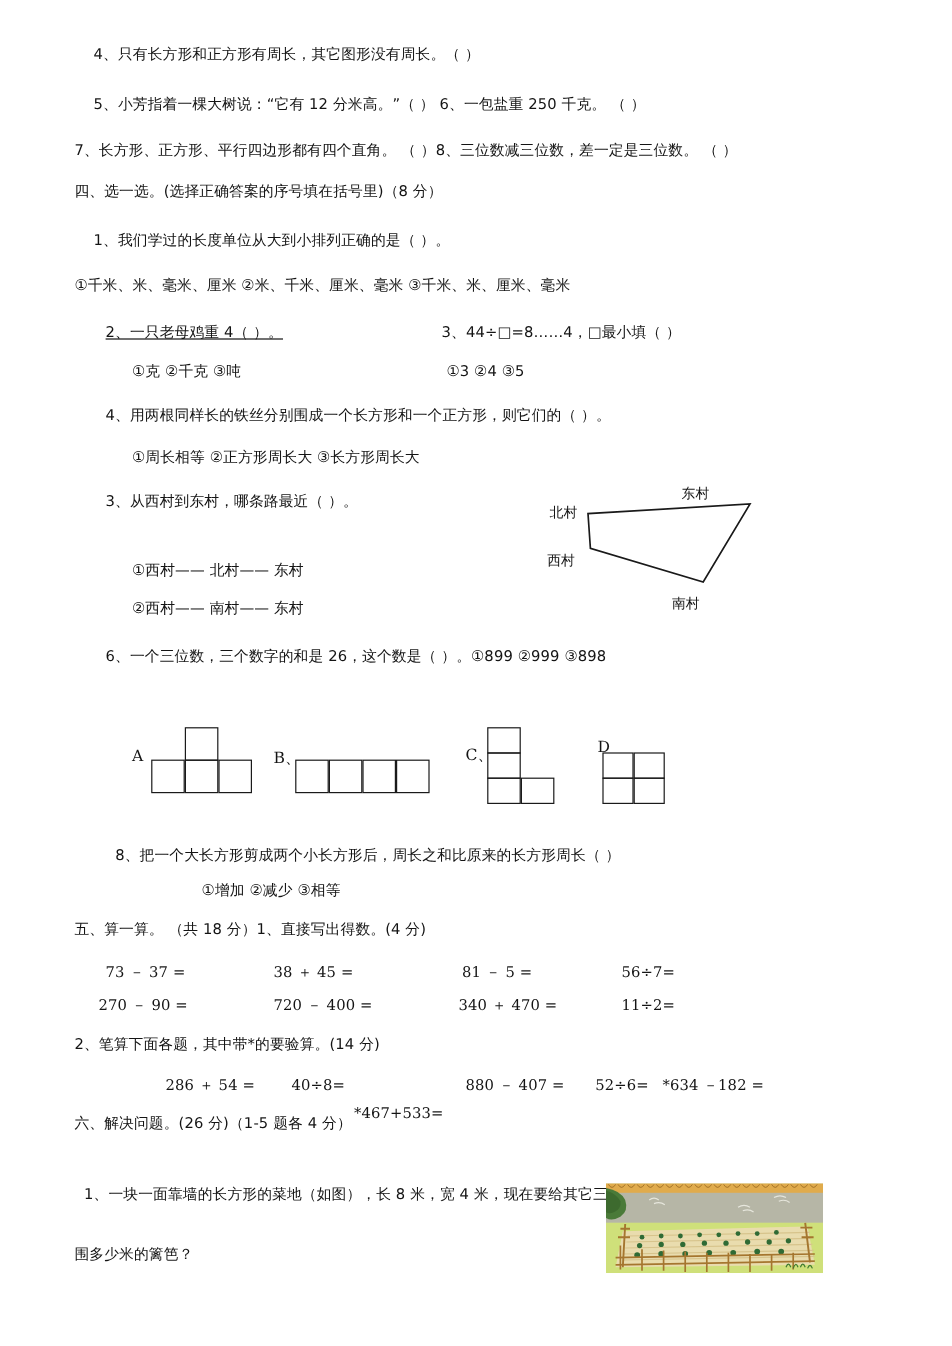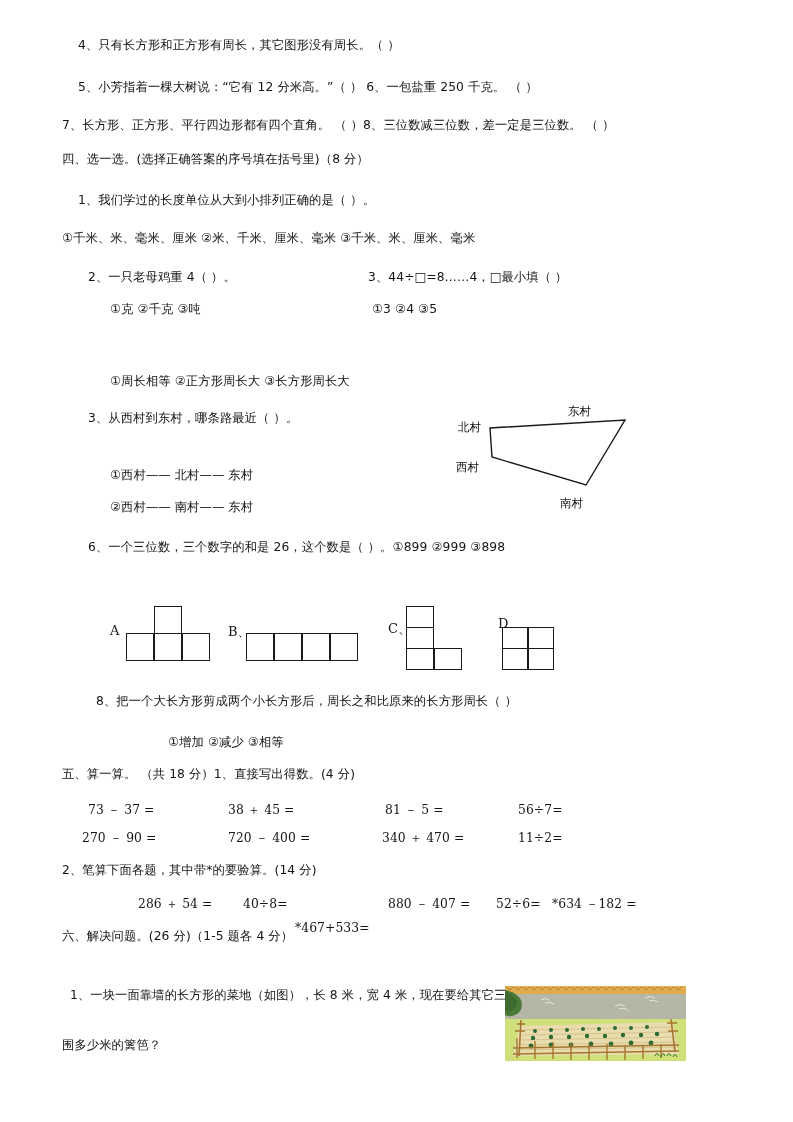--- a/index.html
+++ b/index.html
@@ -33,21 +33,21 @@
     color: #141414;
   }
 
   .num { font-family: "DejaVu Serif", "Liberation Serif", serif; }
 
   
   .i0  { left: 62px; }
   .i1  { left: 70px; }
   .i2  { left: 78px; }
   .i3  { left: 88px; }
-  .i4  { left: 96px; }
+  .i4  { left: 96px; margin-top: 12px; }
   .i5  { left: 110px; }
   .i9  { left: 168px; }
 
   
   #village-diagram {
     position: absolute;
     left: 448px;
     top: 402px;
     width: 215px;
     height: 112px;
@@ -95,28 +95,29 @@
   <div class="line i2" style="top:80px;">5、小芳指着一棵大树说：“它有 12 分米高。”（        ）    6、一包盐重 250 千克。              （    ）</div>
 
   <div class="line i0" style="top:118px;">7、长方形、正方形、平行四边形都有四个直角。  （    ）8、三位数减三位数，差一定是三位数。  （        ）</div>
 
   <div class="line i0" style="top:152px;">四、选一选。(选择正确答案的序号填在括号里)（8 分）</div>
 
   <div class="line i2" style="top:193px;">1、我们学过的长度单位从大到小排列正确的是（                ）。</div>
 
   <div class="line i0" style="top:231px;">①千米、米、毫米、厘米     ②米、千米、厘米、毫米   ③千米、米、厘米、毫米</div>
 
-  <div class="line i3" style="top:270px;">2、一只老母鸡重 4（    ）。</div>
+  <div class="line i3" style="top:270px;text-decoration:underline;">2、一只老母鸡重 4（    ）。</div>
 
   <div class="line" style="left:368px; top:270px;">3、44÷□=8……4，□最小填（    ）</div>
 
   <div class="line i5" style="top:302px;">①克      ②千克   ③吨</div>
 
   <div class="line" style="left:372px; top:302px;">①3           ②4          ③5</div>
 
+  <div class="line i3" style="top:339px;">4、用两根同样长的铁丝分别围成一个长方形和一个正方形，则它们的（     ）。</div>
 
   <div class="line i5" style="top:374px;">①周长相等              ②正方形周长大          ③长方形周长大</div>
 
   <div class="line i3" style="top:411px;">3、从西村到东村，哪条路最近（        ）。</div>
 
   <div class="line i5" style="top:468px;">①西村—— 北村—— 东村</div>
 
   <div class="line i5" style="top:500px;">②西村—— 南村—— 东村</div>
 
   <div id="village-diagram">

